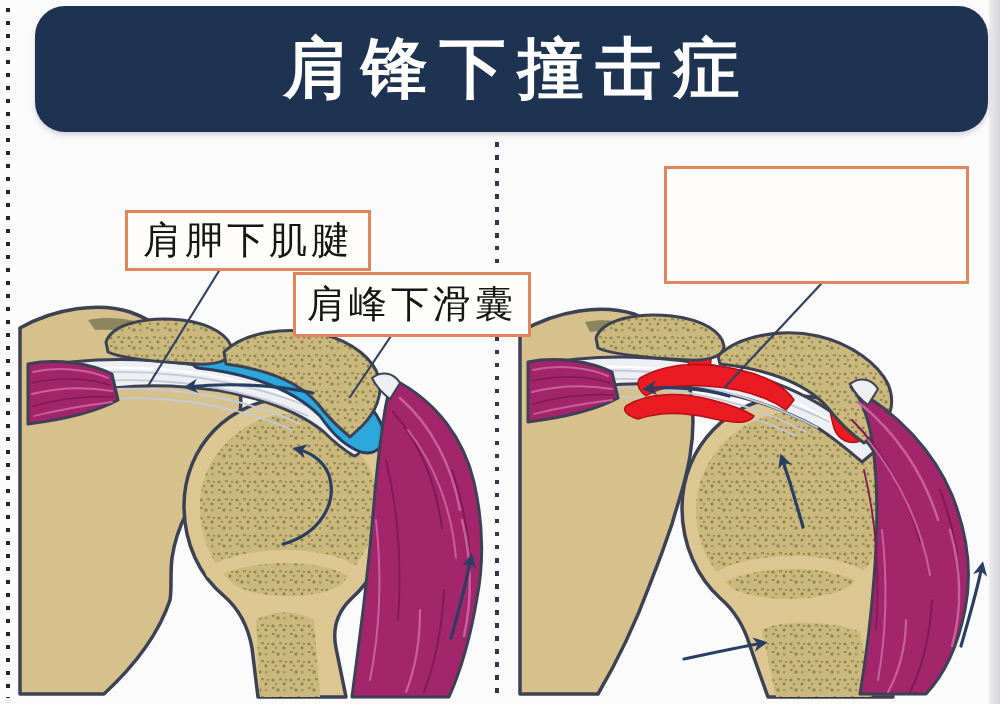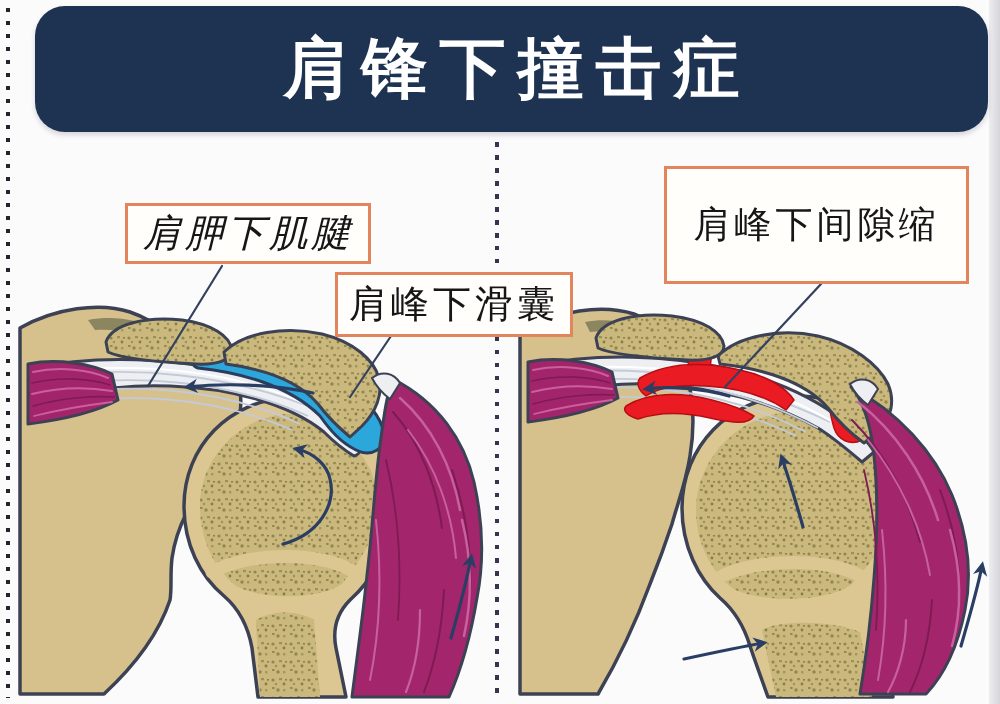--- a/index.html
+++ b/index.html
@@ -33,22 +33,22 @@
   .illu { position:absolute; top:280px; width:500px; height:424px; }
   #left-illu  { left:0; }
   #right-illu { left:500px; }
   .overlay { position:absolute; left:0; top:0; width:1000px; height:704px; pointer-events:none; }
   .callout {
     position:absolute; background:#fffefb; border:3px solid #e2845c;
     display:flex; align-items:center; justify-content:center;
     font-family:"Liberation Serif", serif; color:#161616;
     letter-spacing:4px; box-sizing:border-box;
   }
-  #callout-tendon      { left:125px; top:203px; width:246px; height:61px; font-size:38px;font-style:italic; }
-  #callout-bursa       { left:293px; top:272px; width:238px; height:65px; font-size:38px;margin-left:42px; }
+  #callout-tendon      { left:125px; top:210px; width:246px; height:61px; font-size:38px; }
+  #callout-bursa       { left:293px; top:272px; width:238px; height:65px; font-size:38px; }
   #callout-impingement { left:664px; top:166px; width:305px; height:118px; font-size:37px;
                          flex-direction:column; line-height:1.42; }
   .callout span { white-space:nowrap; }
 </style>
 </head>
 <body>
 
 <div class="stage">
 
   <div class="edge-right"></div>
@@ -229,16 +229,15 @@
     </g>
   </svg>
 
   <div class="callout" id="callout-tendon">
     <span>肩胛下肌腱</span>
   </div>
   <div class="callout" id="callout-bursa">
     <span>肩峰下滑囊</span>
   </div>
   <div class="callout" id="callout-impingement">
-    <span>肩峰下间隙缩</span>
   </div>
 
 </div>
 
 </body></html>

